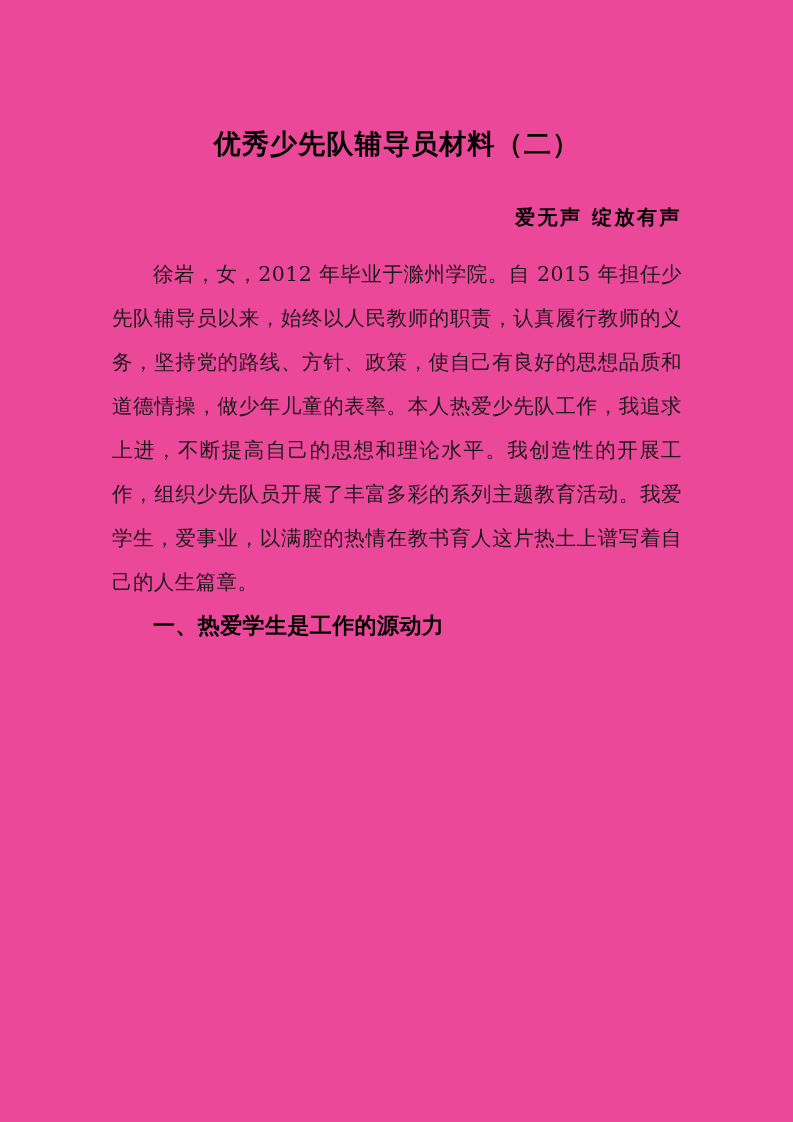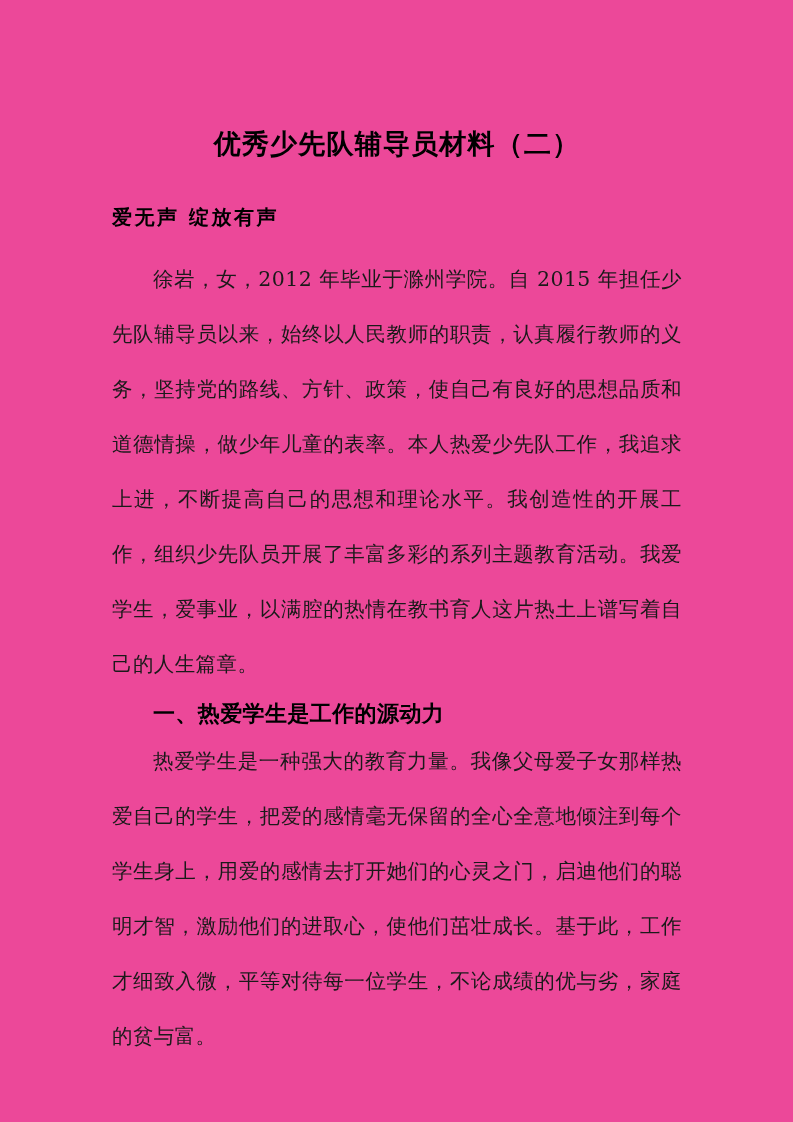--- a/index.html
+++ b/index.html
@@ -35,33 +35,33 @@
     font-weight: bold;
     letter-spacing: 1.2px;
     line-height: 40px;
     padding-top: 124px;
     color: #000000;
     font-family: "DejaVu Serif", "Liberation Serif", serif;
   }
   .doc-subtitle {
     margin: 0;
     padding: 0;
-    text-align: left;
+    text-align: right;
     font-size: 20px;
     font-weight: bold;
     letter-spacing: 2.5px;
     line-height: 42px;
     margin-top: 32px;
     color: #000000;
   }
   .para {
     margin: 0;
     padding: 0;
     font-size: 20.5px;
-    line-height: 55px;
+    line-height: 44px;
     text-align: justify;
     text-justify: inter-ideograph;
     text-indent: 41px;
     letter-spacing: 0.4px;
     color: #1a1a1a;
   }
   .para.first-para {
     margin-top: 14px;
   }
   .heading {
@@ -86,18 +86,17 @@
 
     <h1 class="doc-title">优秀少先队辅导员材料（二）</h1>
 
     <h2 class="doc-subtitle">爱无声  绽放有声</h2>
 
     <p class="para first-para">徐岩，女，2012 年毕业于滁州学院。自 2015 年担任少先队辅导员以来，始终以人民教师的职责，认真履行教师的义务，坚持党的路线、方针、政策，使自己有良好的思想品质和道德情操，做少年儿童的表率。本人热爱少先队工作，我追求上进，不断提高自己的思想和理论水平。我创造性的开展工作，组织少先队员开展了丰富多彩的系列主题教育活动。我爱学生，爱事业，以满腔的热情在教书育人这片热土上谱写着自己的人生篇章。</p>
 
 
     <p class="heading">一、热爱学生是工作的源动力</p>
 
-    <p class="para">热爱学生是一种强大的教育力量。我像父母爱子女那样热爱自己的学生，把爱的感情毫无保留的全心全意地倾注到每个学生身上，用爱的感情去打开她们的心灵之门，启迪他们的聪明才智，激励他们的进取心，使他们茁壮成长。基于此，工作才细致入微，平等对待每一位学生，不论成绩的优与劣，家庭的贫与富。</p>
 
 
 
   </div>
 </div>
 
 </body></html>

